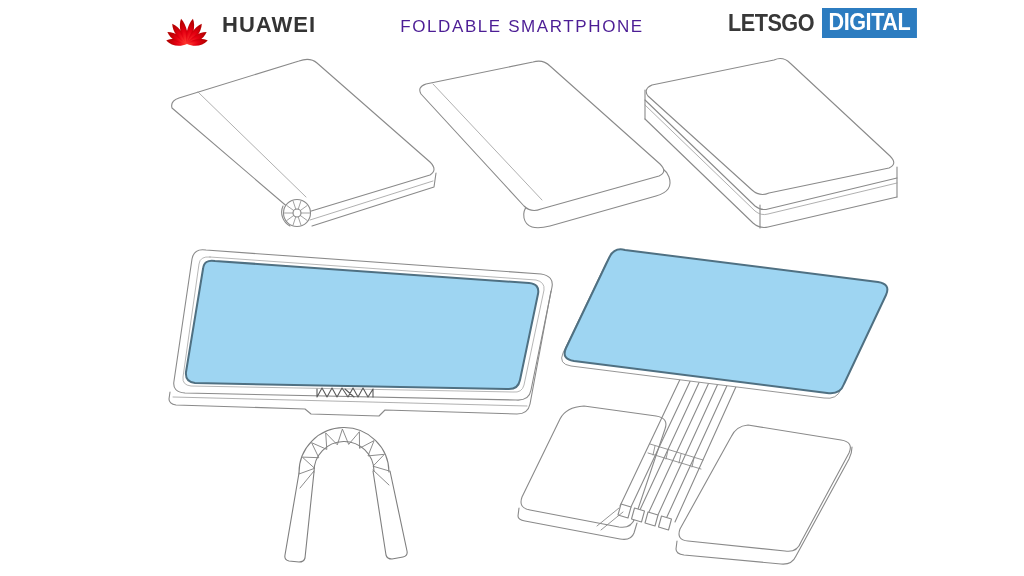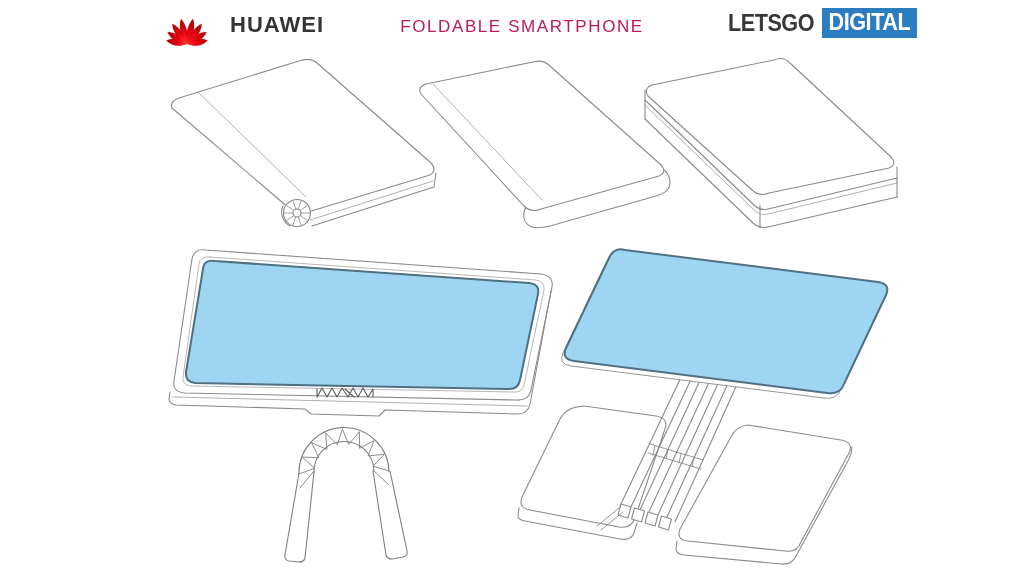--- a/index.html
+++ b/index.html
@@ -1,22 +1,22 @@
 <!DOCTYPE html>
 <html><head>
 <meta charset="utf-8">
 <style>
   html,body{margin:0;padding:0;background:#fff;}
   #canvas{position:relative;width:1024px;height:576px;background:#ffffff;overflow:hidden;
           font-family:"Liberation Sans",sans-serif;}
   
-  .hw-brand{position:absolute;left:162px;top:4px;display:flex;align-items:center;gap:18px;}
+  .hw-brand{position:absolute;left:162px;top:4px;display:flex;align-items:center;gap:10px;}
   .hw-word{font-size:22px;font-weight:bold;color:#343434;letter-spacing:1px;}
   .page-title{position:absolute;left:522px;top:17px;transform:translateX(-50%);
-              font-size:17px;color:#be185d;letter-spacing:1.6px;white-space:nowrap;}
+              font-size:17px;color:#4c1d95;letter-spacing:1.6px;white-space:nowrap;}
   .lgd-brand{position:absolute;left:713px;top:8px;display:flex;align-items:center;margin-left:15px;}
   .lgd-letsgo{font-size:23px;font-weight:bold;color:#383838;letter-spacing:-0.5px;
               transform:scaleX(0.94);transform-origin:left center;}
   .lgd-digital{margin-left:2px;background:#2c7cc0;color:#ffffff;font-size:23px;font-weight:bold;
                letter-spacing:-0.5px;padding:1px 7px 2px 7px;transform:scaleX(0.94);
                transform-origin:left center;}
   svg{display:block;}
   #figures{position:absolute;left:0;top:0;}
 </style>
 </head>

